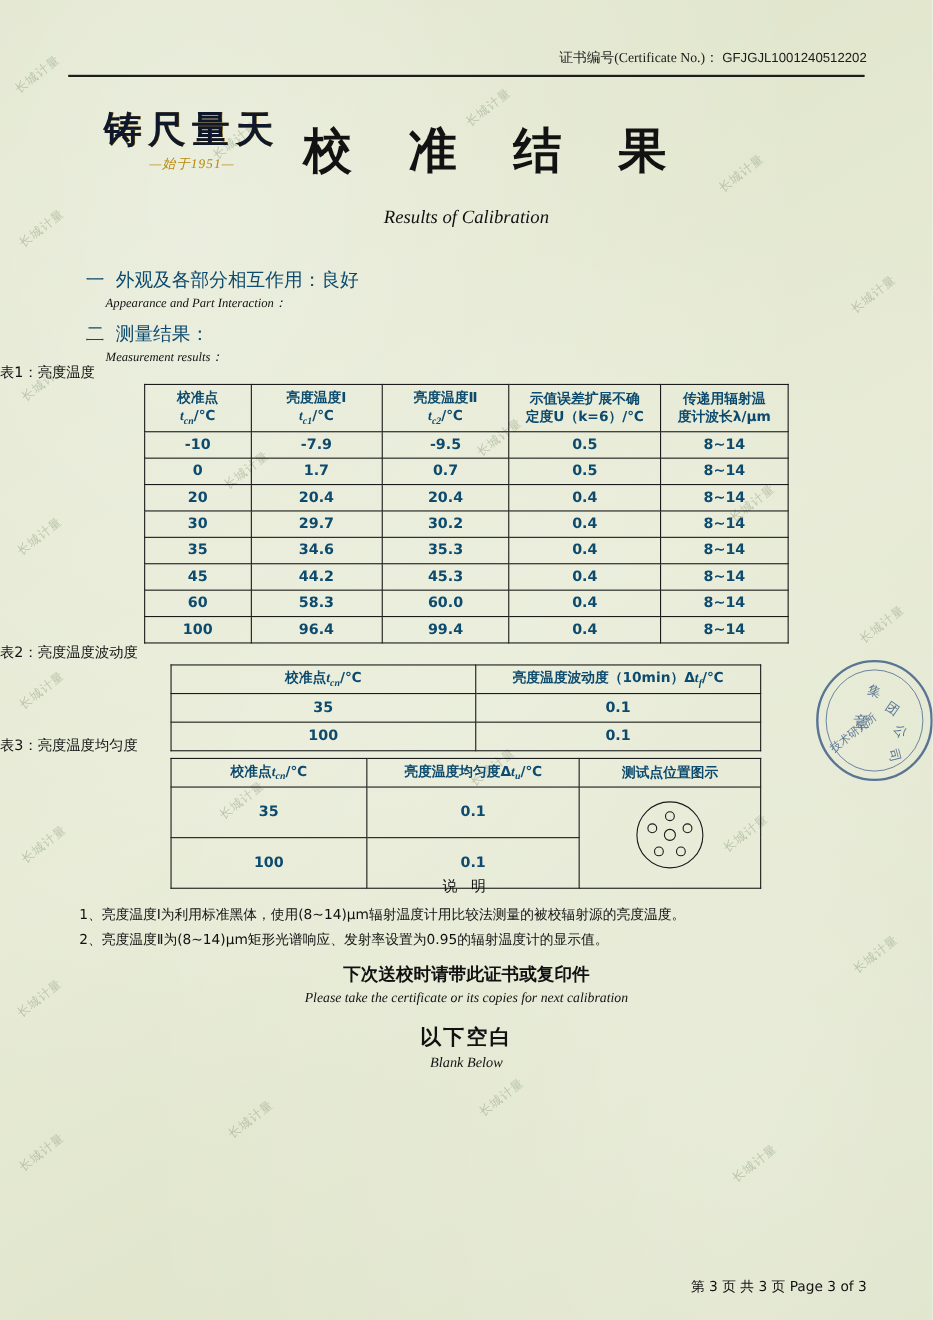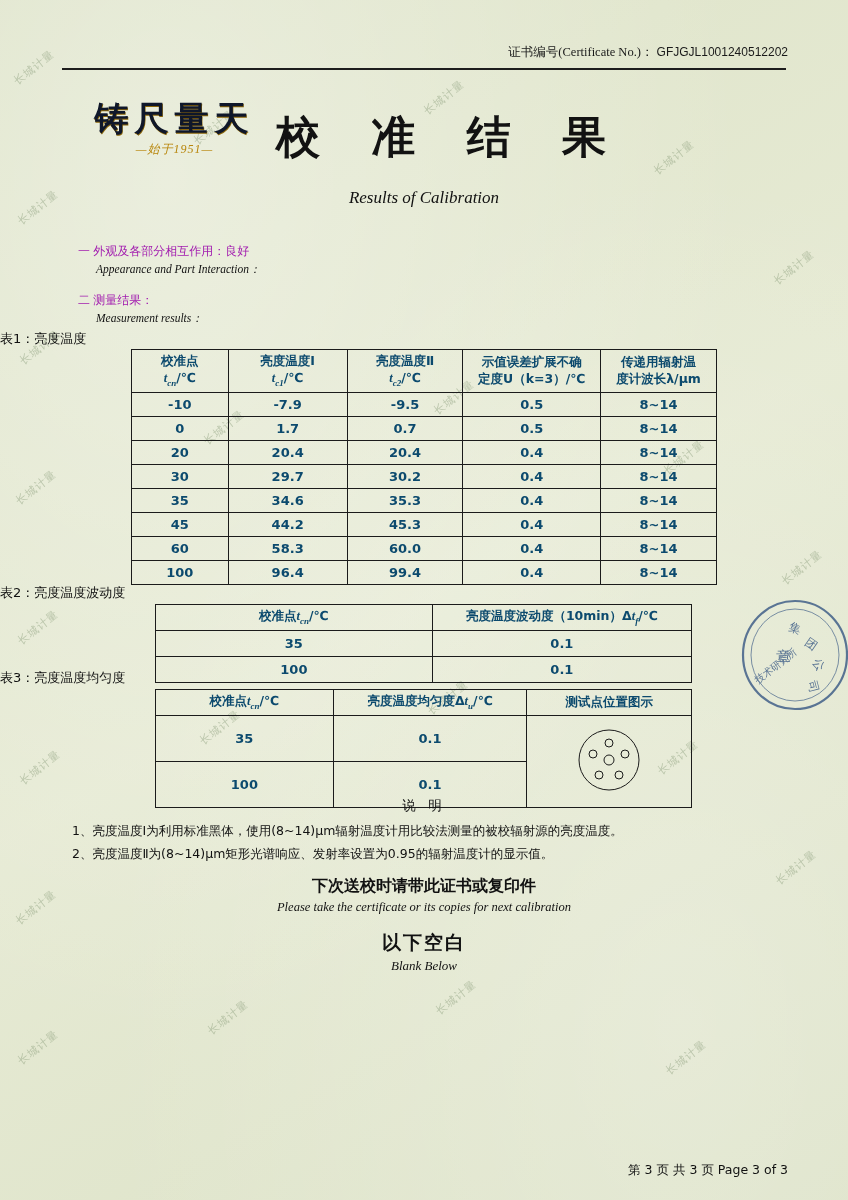--- a/index.html
+++ b/index.html
@@ -120,23 +120,23 @@
     font-size: 17px;
     color: #111;
   }
 
   
   .sec {
     position: absolute;
     left: 78px;
   }
   .sec-cn {
-    font-family: Liberation Sans, sans-serif;
-    font-size: 12px;
-    color: #a21caf;
+    font-family: Liberation Mono, monospace;
+    font-size: 17px;
+    color: #0c4a6e;
   }
   .sec-en {
     font-family: "Liberation Serif", serif;
     font-style: italic;
     font-size: 11.5px;
     color: #111;
     margin-top: 2px;
     margin-left: 18px;
   }
 
@@ -357,21 +357,21 @@
           <th>
             <span>亮度温度Ⅰ</span><br>
             <span class="ital">t</span><span class="sub ital">c1</span><span>/℃</span>
           </th>
           <th>
             <span>亮度温度Ⅱ</span><br>
             <span class="ital">t</span><span class="sub ital">c2</span><span>/℃</span>
           </th>
           <th>
             <span>示值误差扩展不确</span><br>
-            <span>定度U（k=3）/℃</span>
+            <span>定度U（k=6）/℃</span>
           </th>
           <th>
             <span>传递用辐射温</span><br>
             <span>度计波长λ/μm</span>
           </th>
         </tr>
       </thead>
       <tbody>
         <tr>
           <td>-10</td>

